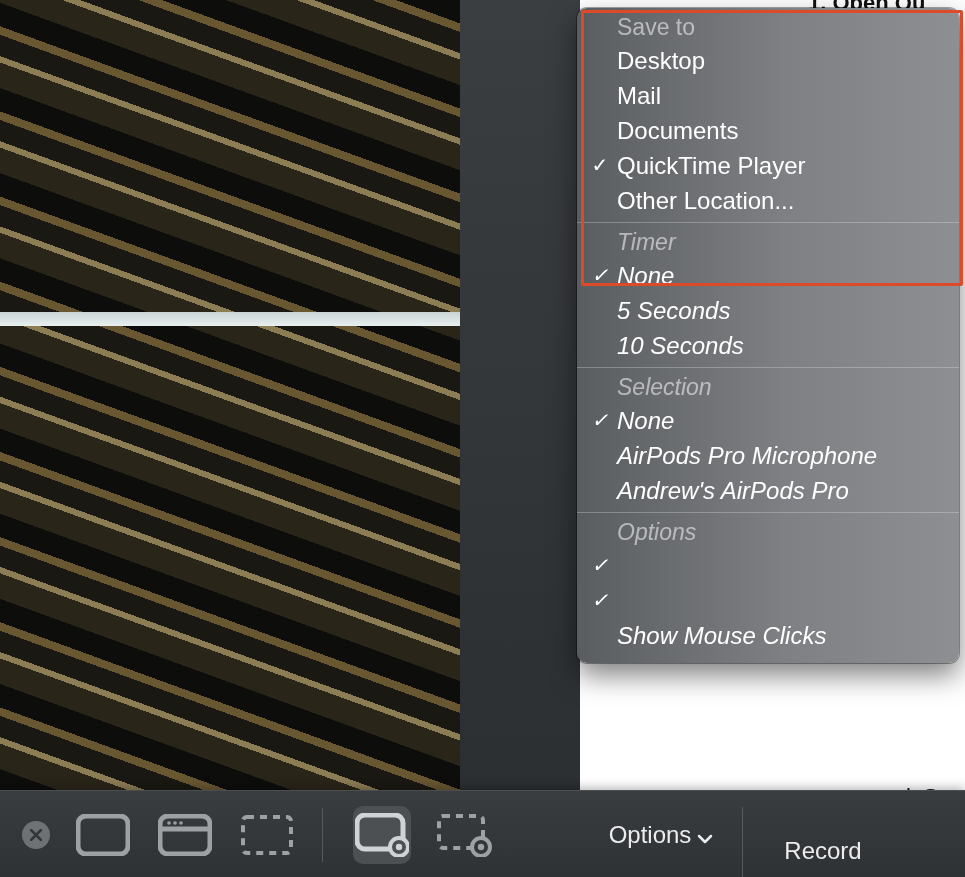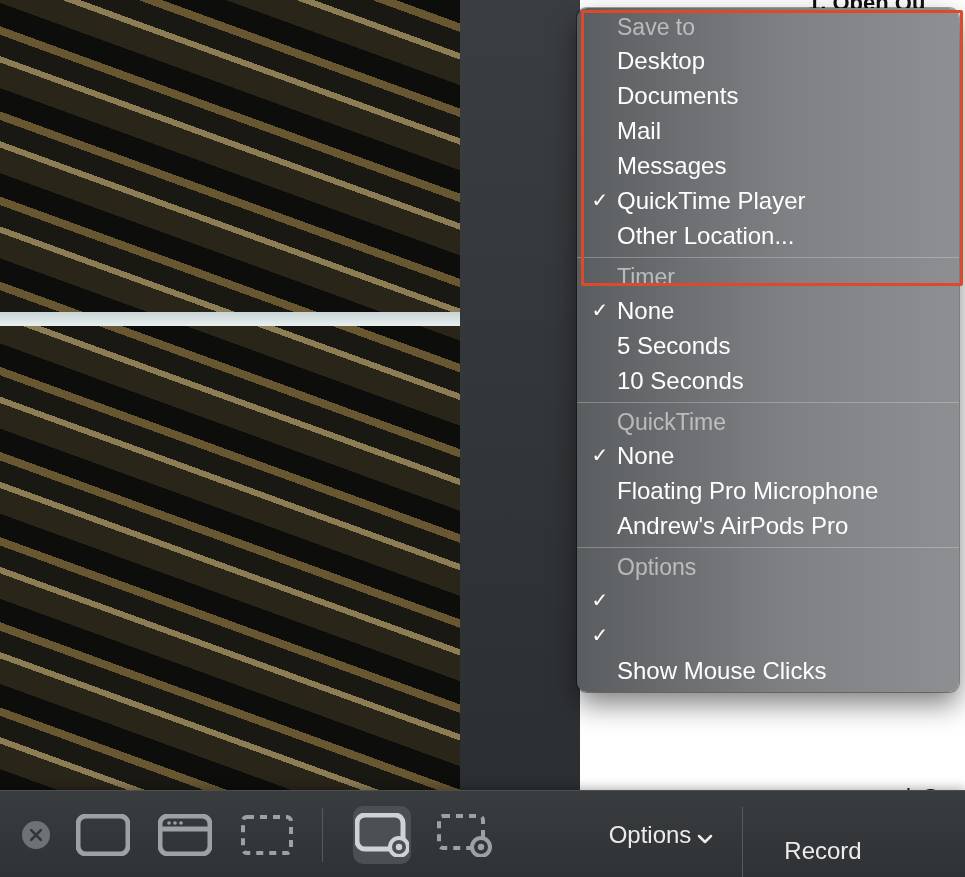--- a/index.html
+++ b/index.html
@@ -176,27 +176,29 @@
 
   
   .popover {
     position: absolute;
     left: 577px;
     top: 8px;
     width: 382px;
     border-radius: 10px;
     background: linear-gradient(90deg, #5a5d60 0%, #7e8083 55%, #8d8f92 100%);
     box-shadow: 0 12px 28px rgba(0,0,0,0.5), 0 0 0 1px rgba(0,0,0,0.35);
+    padding-bottom: 6px;
     z-index: 10;
   }
   .pop-section {
     padding: 4px 0;
   }
   .pop-section + .pop-section {
     border-top: 1px solid rgba(255,255,255,0.25);
+    font-style: italic;
   }
   .section-title {
     color: rgba(240,240,240,0.6);
     font-size: 23px;
     padding: 2px 0 2px 40px;
   }
   .menu-row {
     display: flex;
     align-items: flex-start;
     color: #fff;
@@ -252,29 +254,25 @@
 
     <div class="pop-section">
       <div class="section-title">Save to</div>
 
       <div class="menu-row">
         <span class="check">✓</span>
         <span class="label">Desktop</span>
       </div>
       <div class="menu-row">
         <span class="check">✓</span>
+        <span class="label">Mail</span>
+      </div>
+      <div class="menu-row">
+        <span class="check">✓</span>
         <span class="label">Documents</span>
-      </div>
-      <div class="menu-row">
-        <span class="check">✓</span>
-        <span class="label">Mail</span>
-      </div>
-      <div class="menu-row">
-        <span class="check">✓</span>
-        <span class="label">Messages</span>
       </div>
       <div class="menu-row checked">
         <span class="check">✓</span>
         <span class="label">QuickTime Player</span>
       </div>
       <div class="menu-row">
         <span class="check">✓</span>
         <span class="label">Other Location...</span>
       </div>
     </div>
@@ -290,29 +288,29 @@
         <span class="check">✓</span>
         <span class="label">5 Seconds</span>
       </div>
       <div class="menu-row">
         <span class="check">✓</span>
         <span class="label">10 Seconds</span>
       </div>
     </div>
 
     <div class="pop-section">
-      <div class="section-title">QuickTime</div>
+      <div class="section-title">Selection</div>
 
       <div class="menu-row checked">
         <span class="check">✓</span>
         <span class="label">None</span>
       </div>
       <div class="menu-row">
         <span class="check">✓</span>
-        <span class="label">Floating Pro Microphone</span>
+        <span class="label">AirPods Pro Microphone</span>
       </div>
       <div class="menu-row">
         <span class="check">✓</span>
         <span class="label">Andrew's AirPods Pro</span>
       </div>
     </div>
 
     <div class="pop-section">
       <div class="section-title">Options</div>
 

